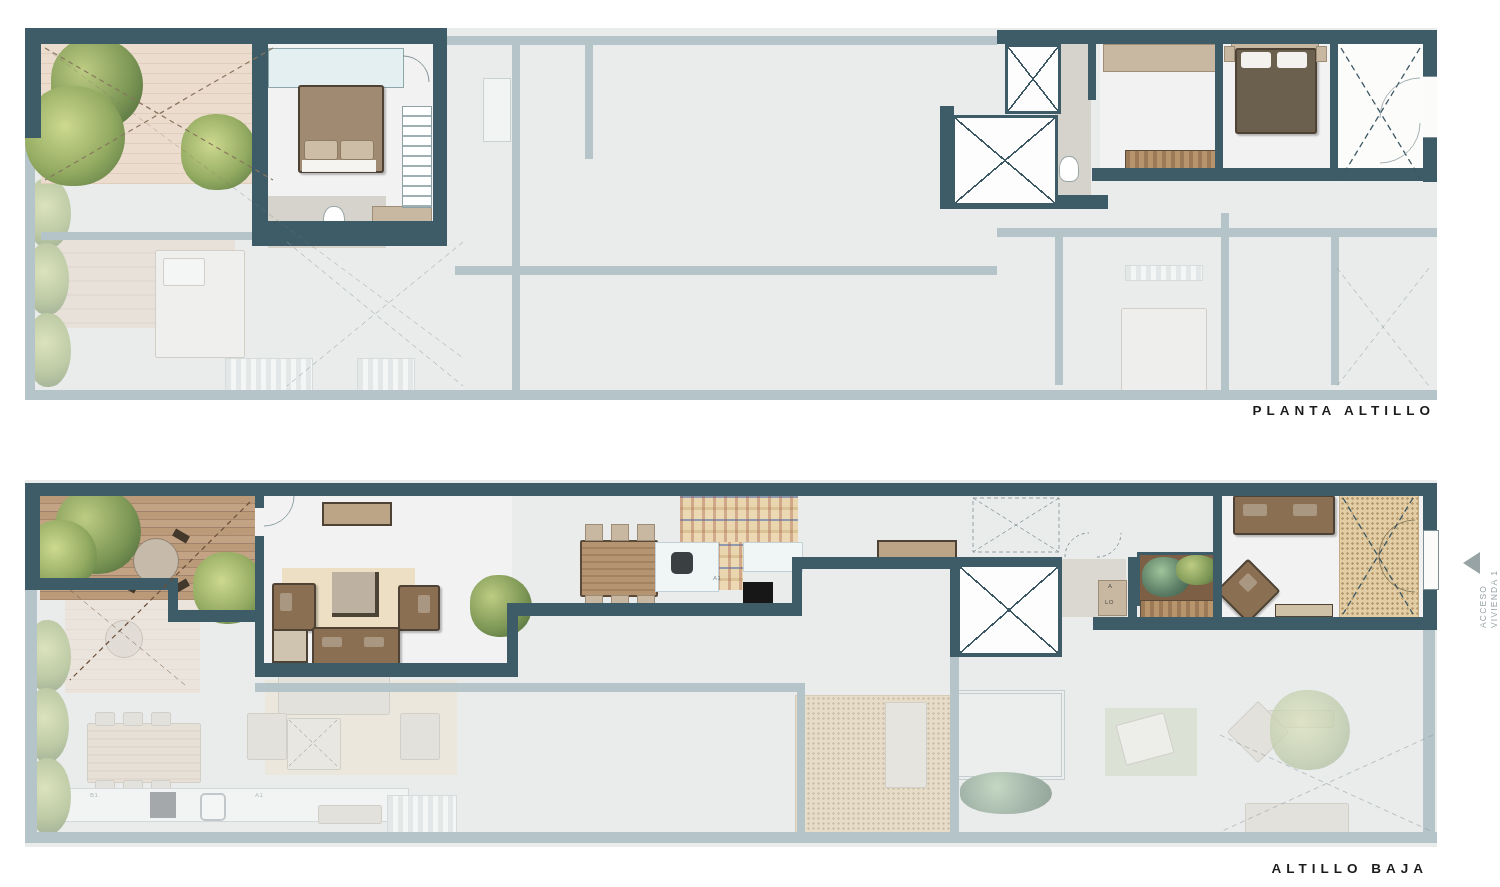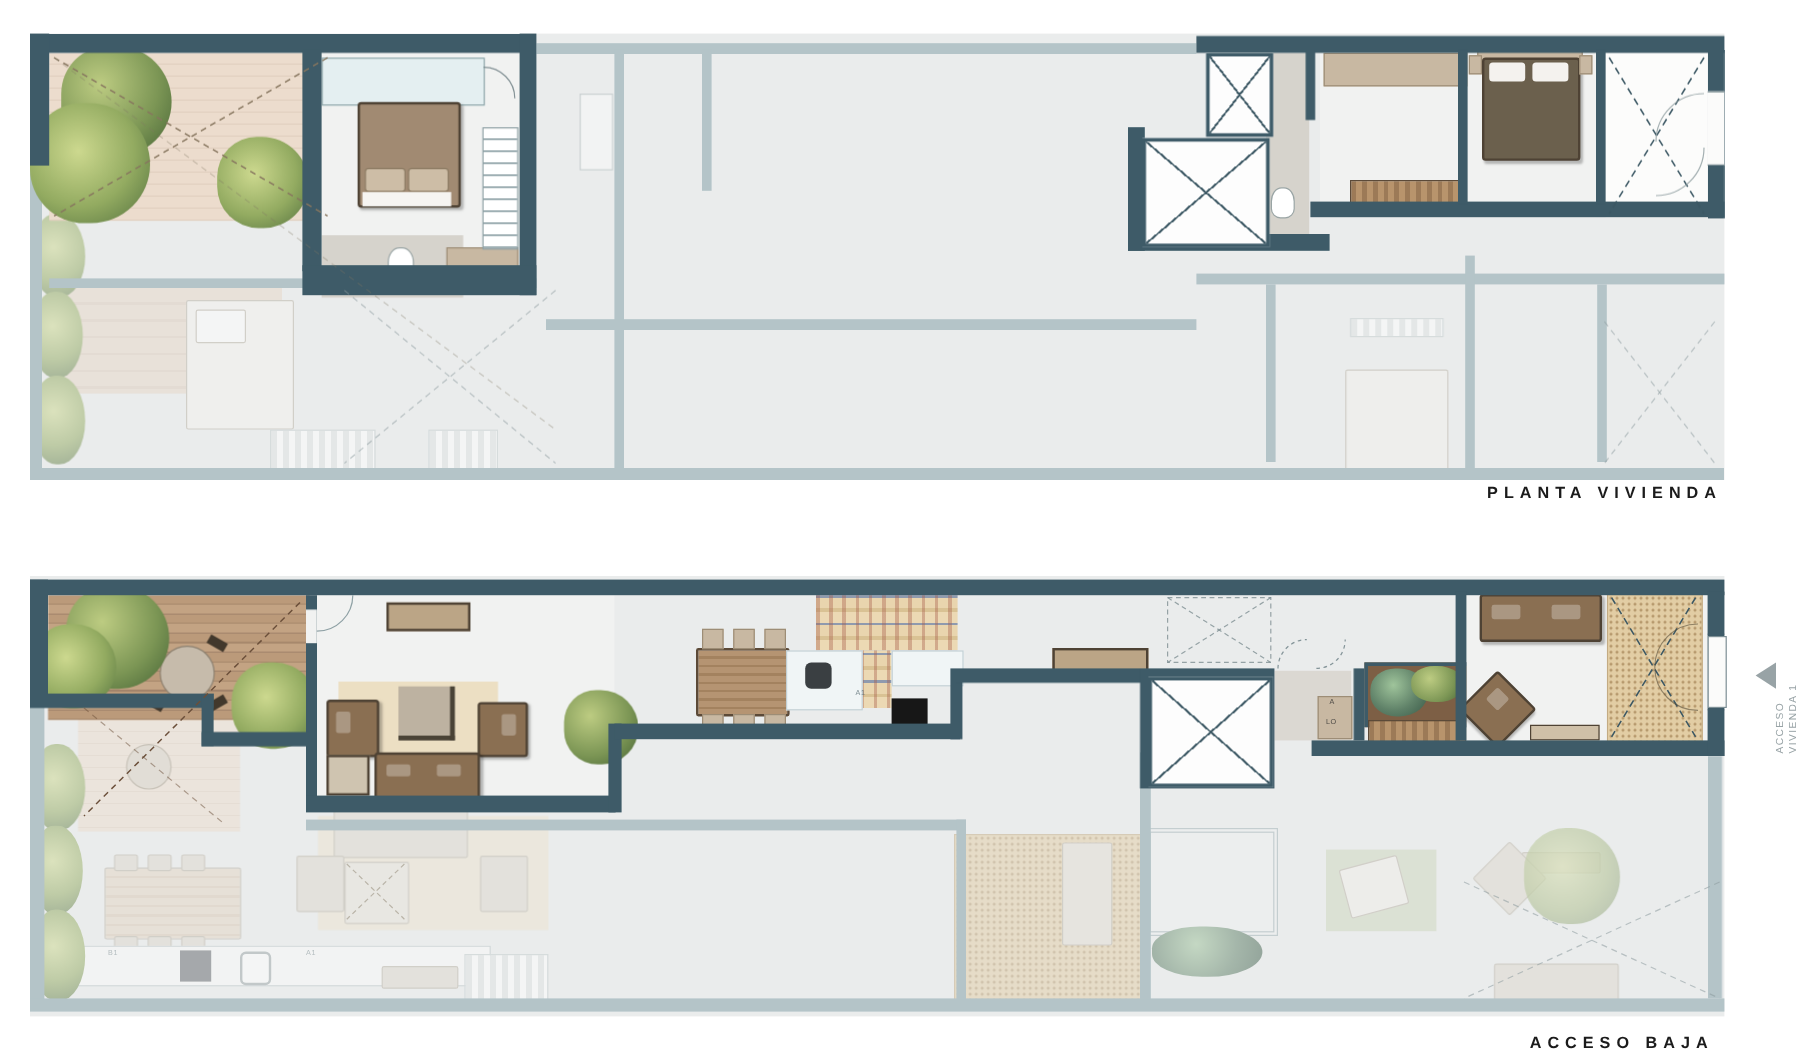--- a/index.html
+++ b/index.html
@@ -137,21 +137,21 @@
     <path d="M 1395 50 A 40 40 0 0 0 1355 90" fill="none" stroke="rgba(140,155,158,.8)" stroke-width="1"></path>
     <path d="M 1395 95 A 40 40 0 0 1 1355 135" fill="none" stroke="rgba(140,155,158,.8)" stroke-width="1"></path>
     <line x1="262" y1="214" x2="438" y2="358" stroke="rgba(140,155,158,.55)" stroke-width="1" stroke-dasharray="5 4"></line>
     <line x1="438" y1="214" x2="262" y2="358" stroke="rgba(140,155,158,.55)" stroke-width="1" stroke-dasharray="5 4"></line>
     <line x1="1312" y1="240" x2="1404" y2="358" stroke="rgba(140,155,158,.55)" stroke-width="1" stroke-dasharray="5 4"></line>
     <line x1="1404" y1="240" x2="1312" y2="358" stroke="rgba(140,155,158,.55)" stroke-width="1" stroke-dasharray="5 4"></line>
     <path d="M 378 28 A 26 26 0 0 1 404 54" fill="none" stroke="rgba(120,135,140,.9)" stroke-width="1"></path>
   </svg>
 </section>
 
-<div class="plan-label" style="left:1175px;top:403px;width:260px">PLANTA VIVIENDA</div>
+<div class="plan-label" style="left:1175px;top:403px;width:260px">PLANTA ALTILLO</div>
 
 <section class="plan" id="plan-baja" style="left:25px;top:480px;width:1412px;height:367px">
 
   <div class="ghost">
     <div class="deckB" style="left:40px;top:110px;width:135px;height:103px"></div>
     <div class="abs" style="left:80px;top:140px;width:36px;height:36px;background:#d9cfc0;border:1px solid #a79a86;border-radius:50%"></div>
     <div class="gfurn" style="left:62px;top:243px;width:112px;height:58px;background:repeating-linear-gradient(180deg,#e3d4c2 0 6px,#d8c6b2 6px 8px)"></div>
     <div class="gfurn" style="left:70px;top:232px;width:18px;height:12px"></div>
     <div class="gfurn" style="left:98px;top:232px;width:18px;height:12px"></div>
     <div class="gfurn" style="left:126px;top:232px;width:18px;height:12px"></div>
@@ -292,19 +292,19 @@
     <line x1="1388" y1="18" x2="1318" y2="134" stroke="#3c5864" stroke-width="1.3" stroke-dasharray="6 4"></line>
     <path d="M 1390 40 A 36 36 0 0 0 1354 76" fill="none" stroke="rgba(90,80,60,.6)" stroke-width="1"></path>
     <path d="M 1390 112 A 36 36 0 0 1 1354 76" fill="none" stroke="rgba(90,80,60,.6)" stroke-width="1"></path>
     <line x1="1195" y1="255" x2="1408" y2="352" stroke="rgba(140,155,158,.55)" stroke-width="1" stroke-dasharray="5 4"></line>
     <line x1="1408" y1="255" x2="1195" y2="352" stroke="rgba(140,155,158,.55)" stroke-width="1" stroke-dasharray="5 4"></line>
     <line x1="264" y1="240" x2="312" y2="286" stroke="rgba(140,130,110,.5)" stroke-width="1" stroke-dasharray="4 3"></line>
     <line x1="312" y1="240" x2="264" y2="286" stroke="rgba(140,130,110,.5)" stroke-width="1" stroke-dasharray="4 3"></line>
   </svg>
 </section>
 
-<div class="plan-label" style="left:1168px;top:861px;width:260px">ACCESO BAJA</div>
+<div class="plan-label" style="left:1168px;top:861px;width:260px">ALTILLO BAJA</div>
 
 <div class="access-arrow" style="left:1463px;top:552px"></div>
 <div class="access-text" style="left:1478px;top:628px">
   <div>ACCESO</div>
   <div>VIVIENDA 1</div>
 </div>
 
 </body></html>

